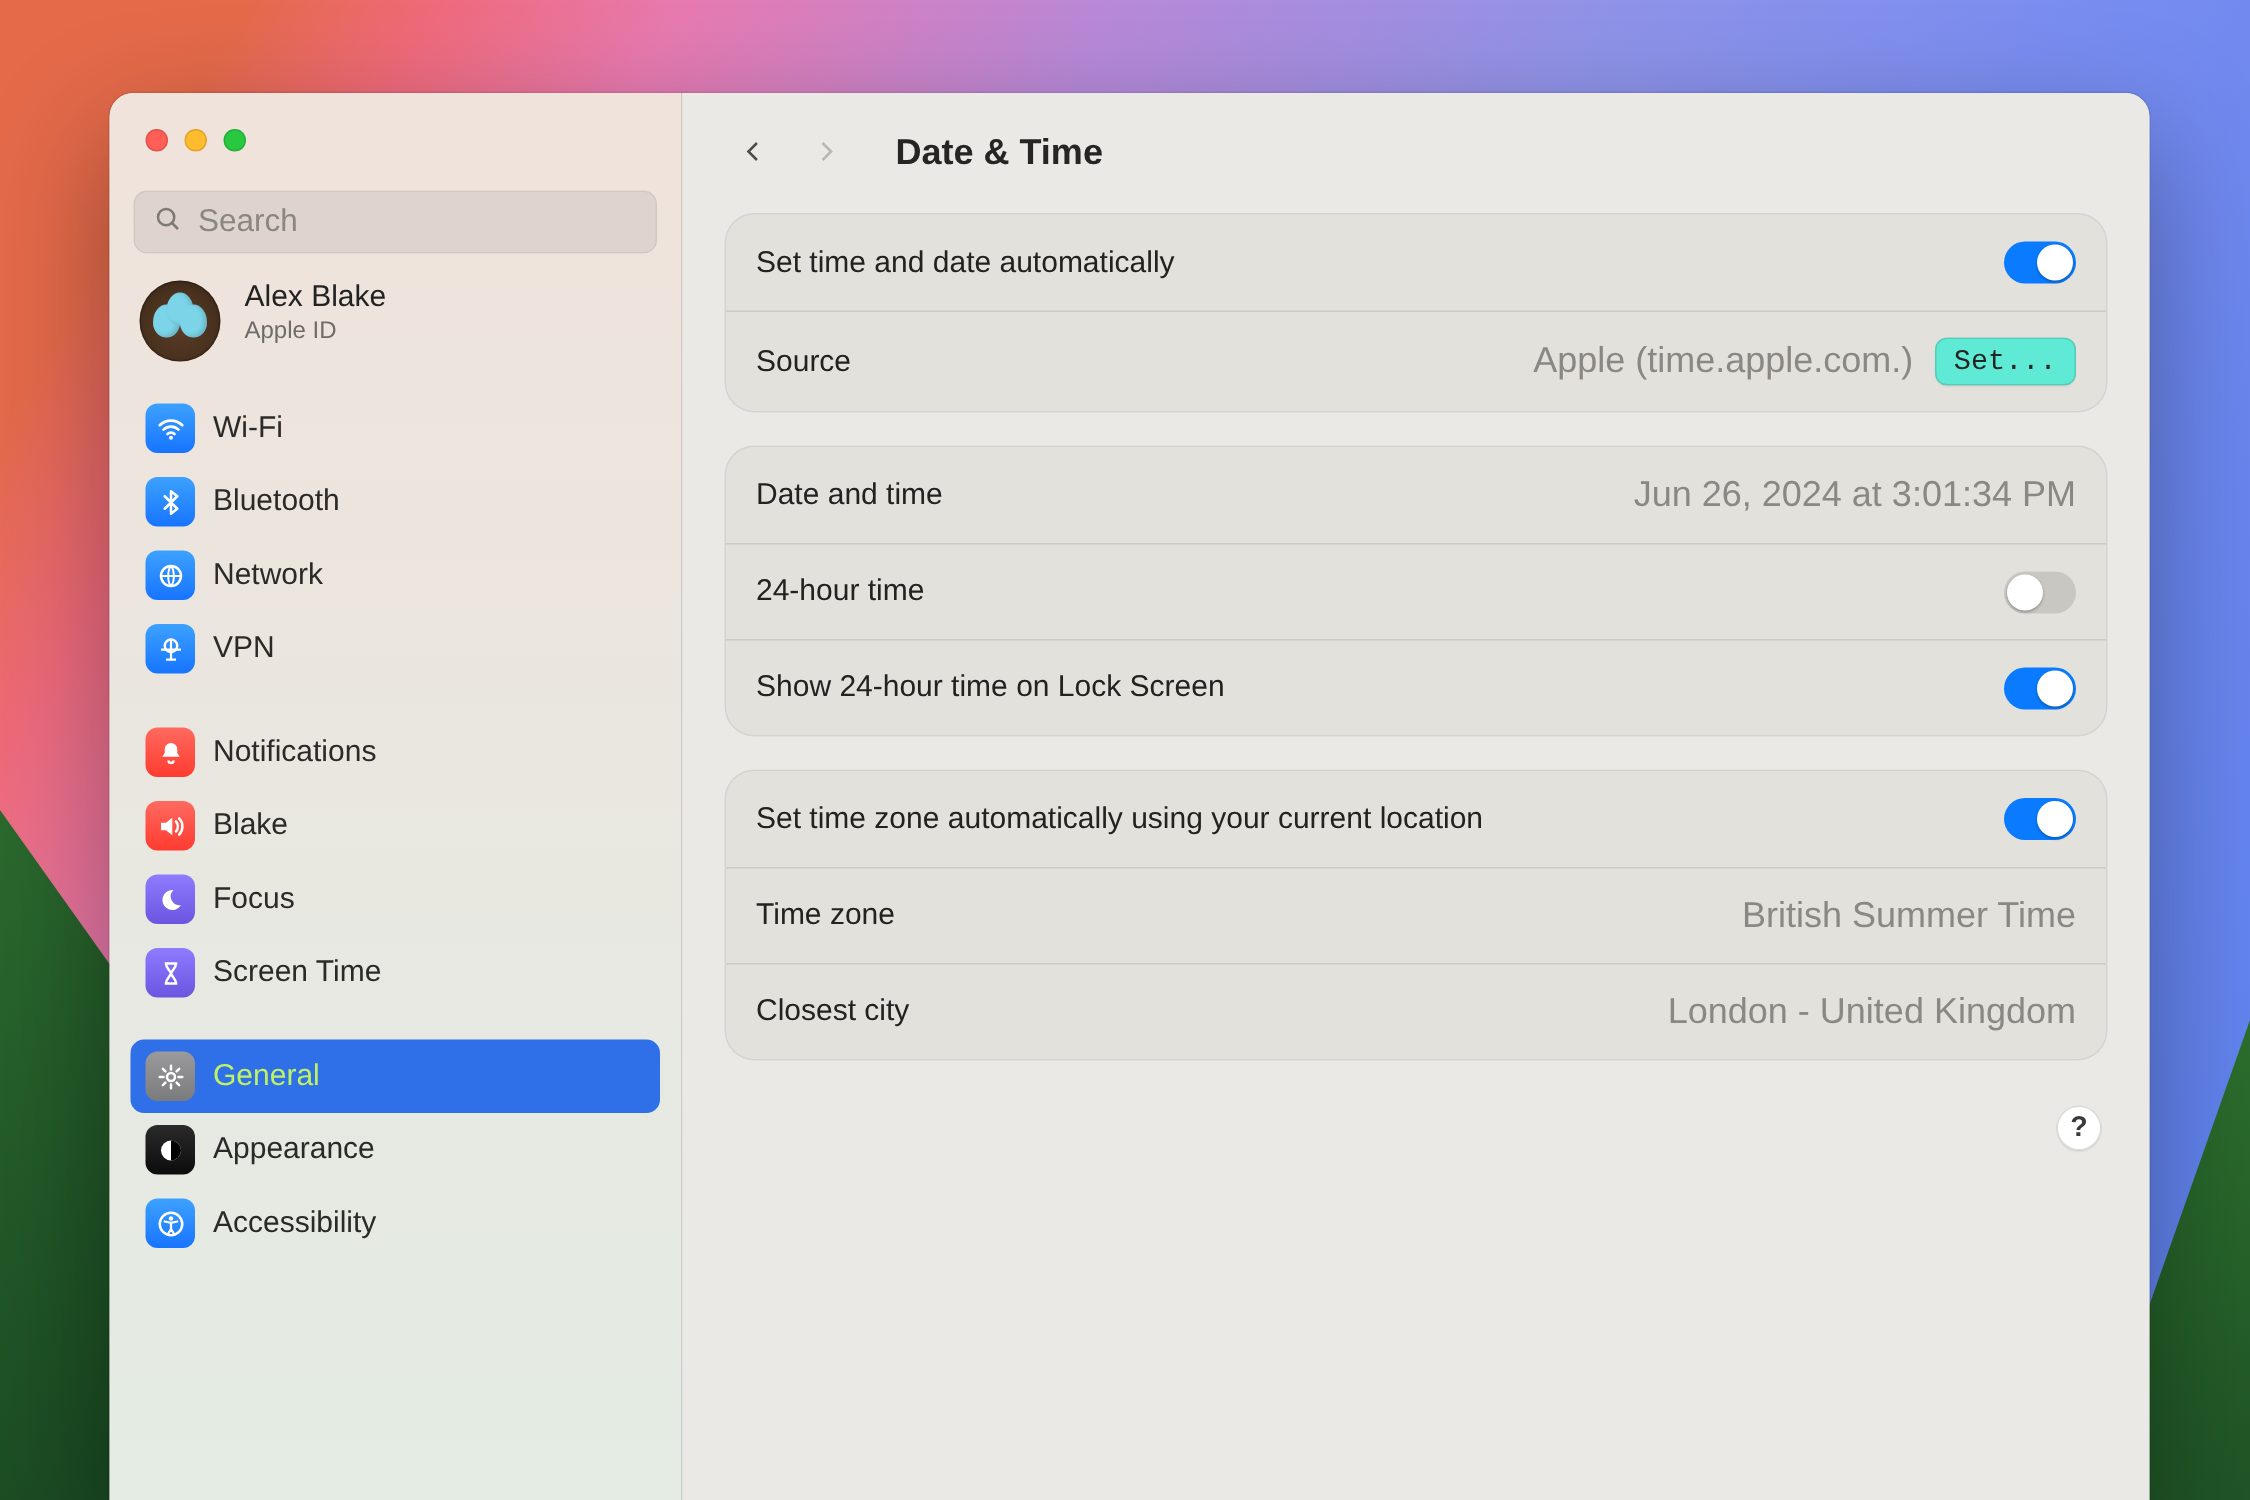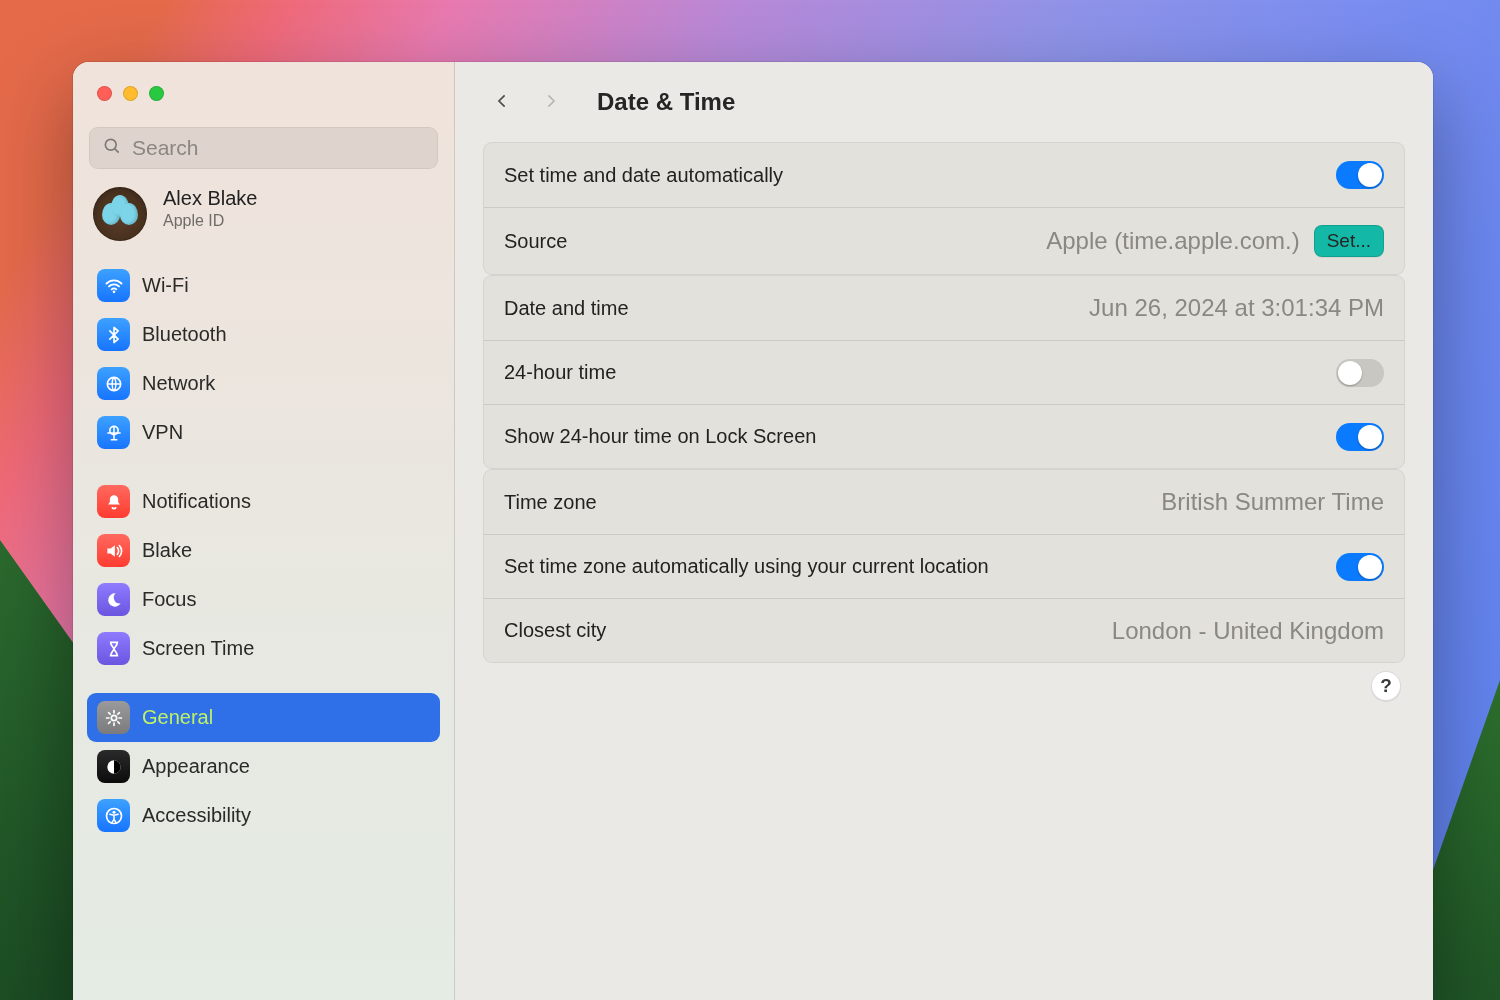--- a/index.html
+++ b/index.html
@@ -94,34 +94,35 @@
   
   .content{flex:1;background:#ebe9e5;padding:22px 28px 0 28px;}
   .topbar{display:flex;align-items:flex-start;gap:18px;padding:4px 0 24px 4px;}
   .navbtn{width:30px;height:30px;display:flex;align-items:center;justify-content:center;border-radius:6px;}
   .navbtn svg{width:17px;height:26px;stroke-width:2.4;fill:none;}
   .navbtn.back svg{stroke:#4d4c4a;}
   .navbtn.fwd svg{stroke:#b9b7b3;}
   .page-title{font-size:24px;font-weight:700;color:#262524;margin-left:14px;}
   .panel{
     background:#e3e1dc;border:1px solid rgba(0,0,0,0.06);
-    border-radius:9px;
+    border-radius:20px;margin-bottom:22px;
   }
   .row{
     display:flex;align-items:center;justify-content:space-between;
     padding:17px 20px;min-height:64px;
   }
   .row + .row{border-top:1px solid rgba(0,0,0,0.10);}
   .row-label{font-size:20px;color:#232221;}
   .row-val{font-size:24px;color:#8a8884;}
   .row-right{display:flex;align-items:center;gap:14px;}
   .btn-set{
-    background:#14b8a6;border:1px solid rgba(0,0,0,0.12);
+    background:#5eead4;border:1px solid rgba(0,0,0,0.12);
     border-radius:8px;padding:4px 12px;font-size:19px;color:#262524;
     box-shadow:0 1px 1px rgba(0,0,0,0.06);
+    font-family:Liberation Mono, monospace;
   }
   .toggle{
     width:48px;height:28px;border-radius:14px;position:relative;
   }
   .toggle .knob{
     position:absolute;width:24px;height:24px;border-radius:50%;
     background:#fff;top:2px;box-shadow:0 1px 2px rgba(0,0,0,0.3);
   }
   .toggle.on{background:#0a7bff;}
   .toggle.on .knob{right:2px;}
@@ -321,30 +322,30 @@
       <div class="row">
         <div class="row-label">Show 24-hour time on Lock Screen</div>
         <div class="toggle on">
             <div class="knob"></div>
           </div>
       </div>
     </div>
 
     <div class="panel">
       <div class="row">
-        <div class="row-label">Time zone</div>
-        <div class="row-val">British Summer Time</div>
-      </div>
-      <div class="row">
         <div class="row-label">Set time zone automatically using your current location</div>
         <div class="toggle on">
             <div class="knob"></div>
           </div>
       </div>
       <div class="row">
+        <div class="row-label">Time zone</div>
+        <div class="row-val">British Summer Time</div>
+      </div>
+      <div class="row">
         <div class="row-label">Closest city</div>
         <div class="row-val">London - United Kingdom</div>
       </div>
     </div>
 
     <div class="help-row">
       <div class="help">?</div>
     </div>
   </main>
 </div>

